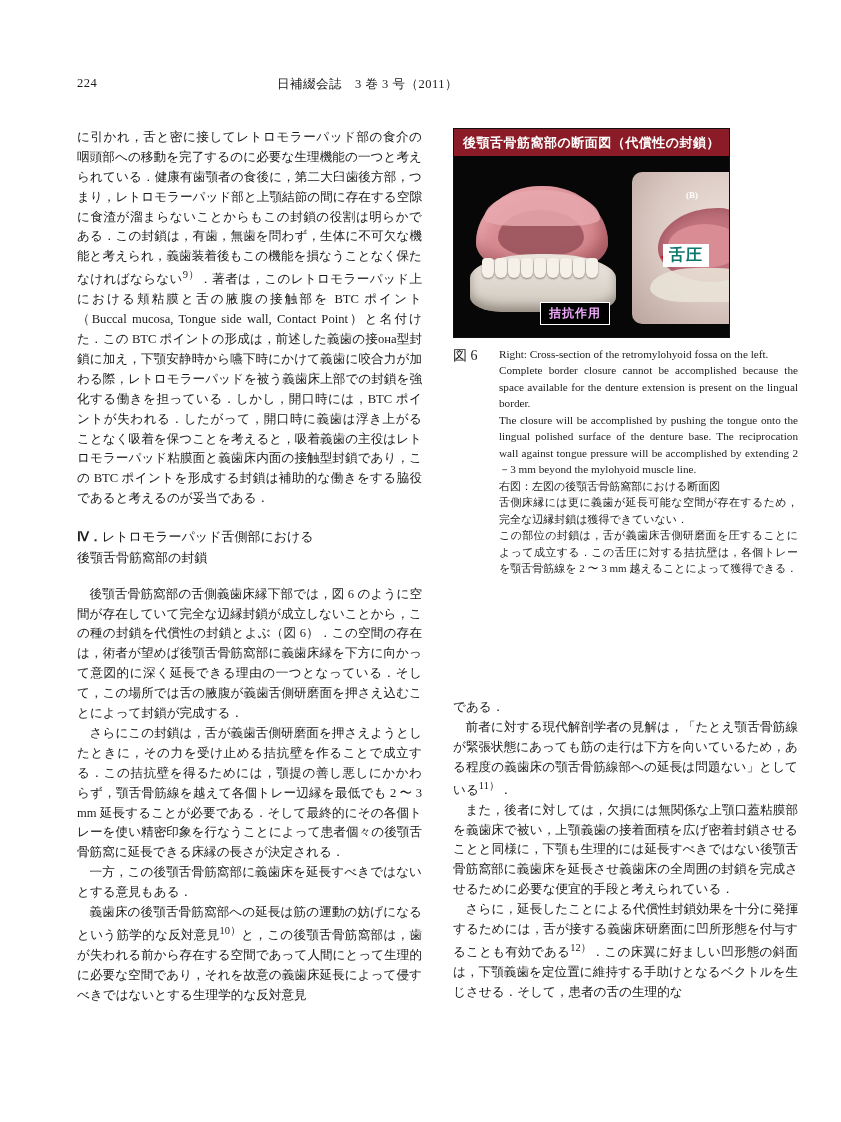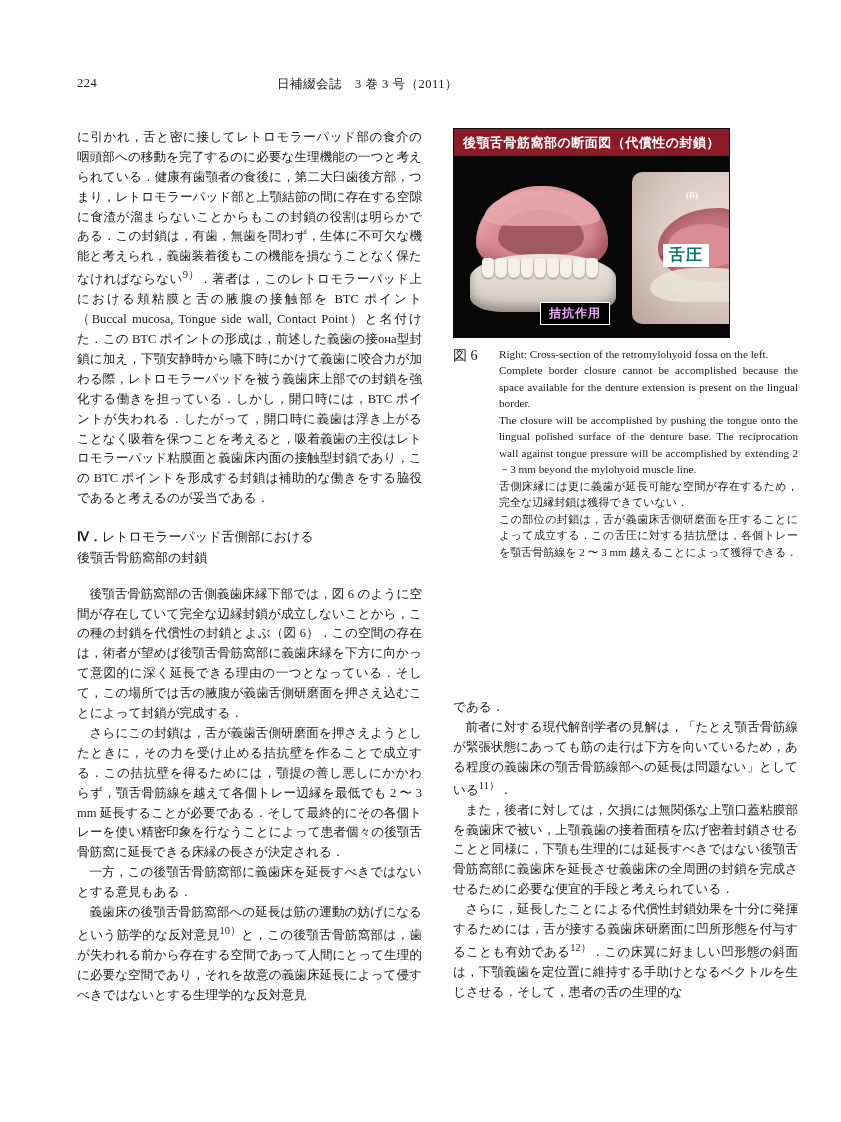--- a/index.html
+++ b/index.html
@@ -377,20 +377,21 @@
         <div class="fig-tag-black">拮抗作用</div>
         <div class="fig-tag-white">舌圧</div>
       </div>
     </div>
 
     <div class="fig-caption">
       <span class="fig-label">図 6</span>
       <span class="en blk">Right: Cross-section of the retromylohyoid fossa on the left.</span>
       <span class="en blk">Complete border closure cannot be accomplished because the space available for the denture extension is present on the lingual border.</span>
       <span class="en blk">The closure will be accomplished by pushing the tongue onto the lingual polished surface of the denture base. The reciprocation wall against tongue pressure will be accomplished by extending 2－3 mm beyond the mylohyoid muscle line.</span>
+      <span class="jp blk">右図：左図の後顎舌骨筋窩部における断面図</span>
       <span class="jp blk">舌側床縁には更に義歯が延長可能な空間が存在するため，完全な辺縁封鎖は獲得できていない．</span>
       <span class="jp blk">この部位の封鎖は，舌が義歯床舌側研磨面を圧することによって成立する．この舌圧に対する拮抗壁は，各個トレーを顎舌骨筋線を 2 〜 3 mm 越えることによって獲得できる．</span>
     </div>
   </div>
 
   <div class="col col-right" style="top:670px;">
     <p class="p noindent">である．</p>
     <p class="p"><span>前者に対する現代解剖学者の見解は，「たとえ顎舌骨筋線が緊張状態にあっても筋の走行は下方を向いているため，ある程度の義歯床の顎舌骨筋線部への延長は問題ない」としている</span><sup>11）</sup><span>．</span></p>
     <p class="p">また，後者に対しては，欠損には無関係な上顎口蓋粘膜部を義歯床で被い，上顎義歯の接着面積を広げ密着封鎖させることと同様に，下顎も生理的には延長すべきではない後顎舌骨筋窩部に義歯床を延長させ義歯床の全周囲の封鎖を完成させるために必要な便宜的手段と考えられている．</p>
     <p class="p"><span>さらに，延長したことによる代償性封鎖効果を十分に発揮するためには，舌が接する義歯床研磨面に凹所形態を付与することも有効である</span><sup>12）</sup><span>．この床翼に好ましい凹形態の斜面は，下顎義歯を定位置に維持する手助けとなるベクトルを生じさせる．そして，患者の舌の生理的な</span></p>

